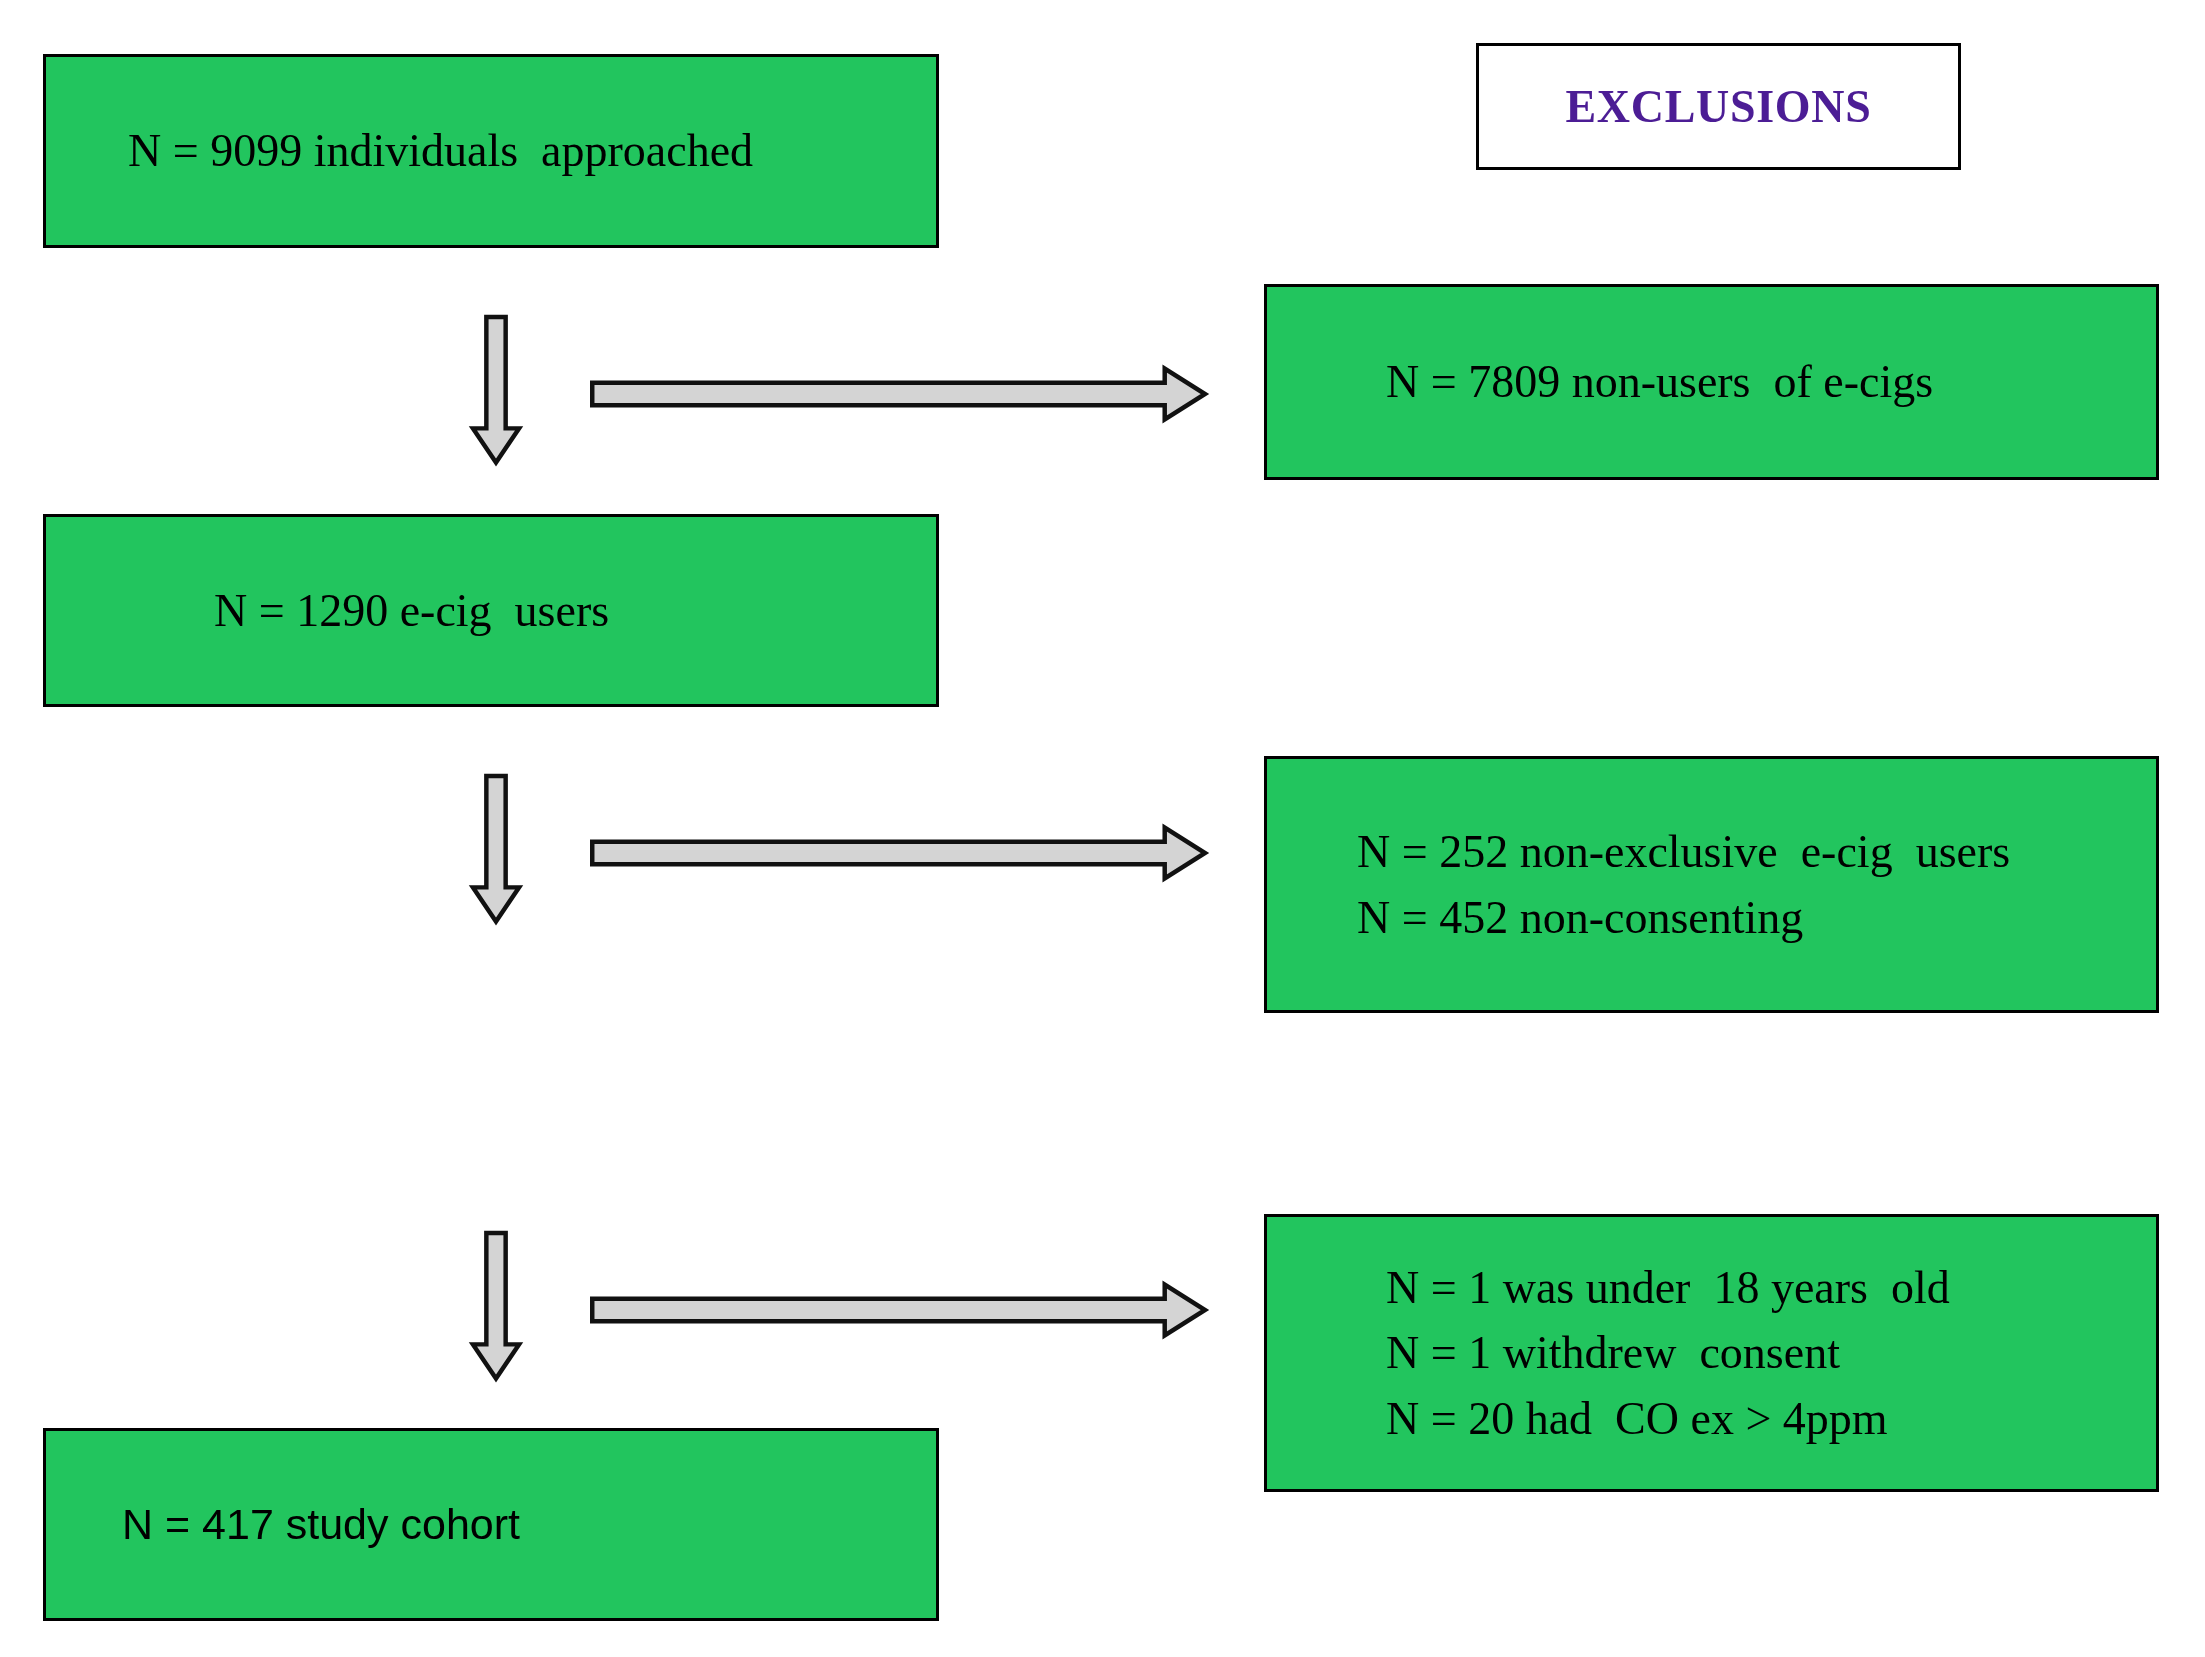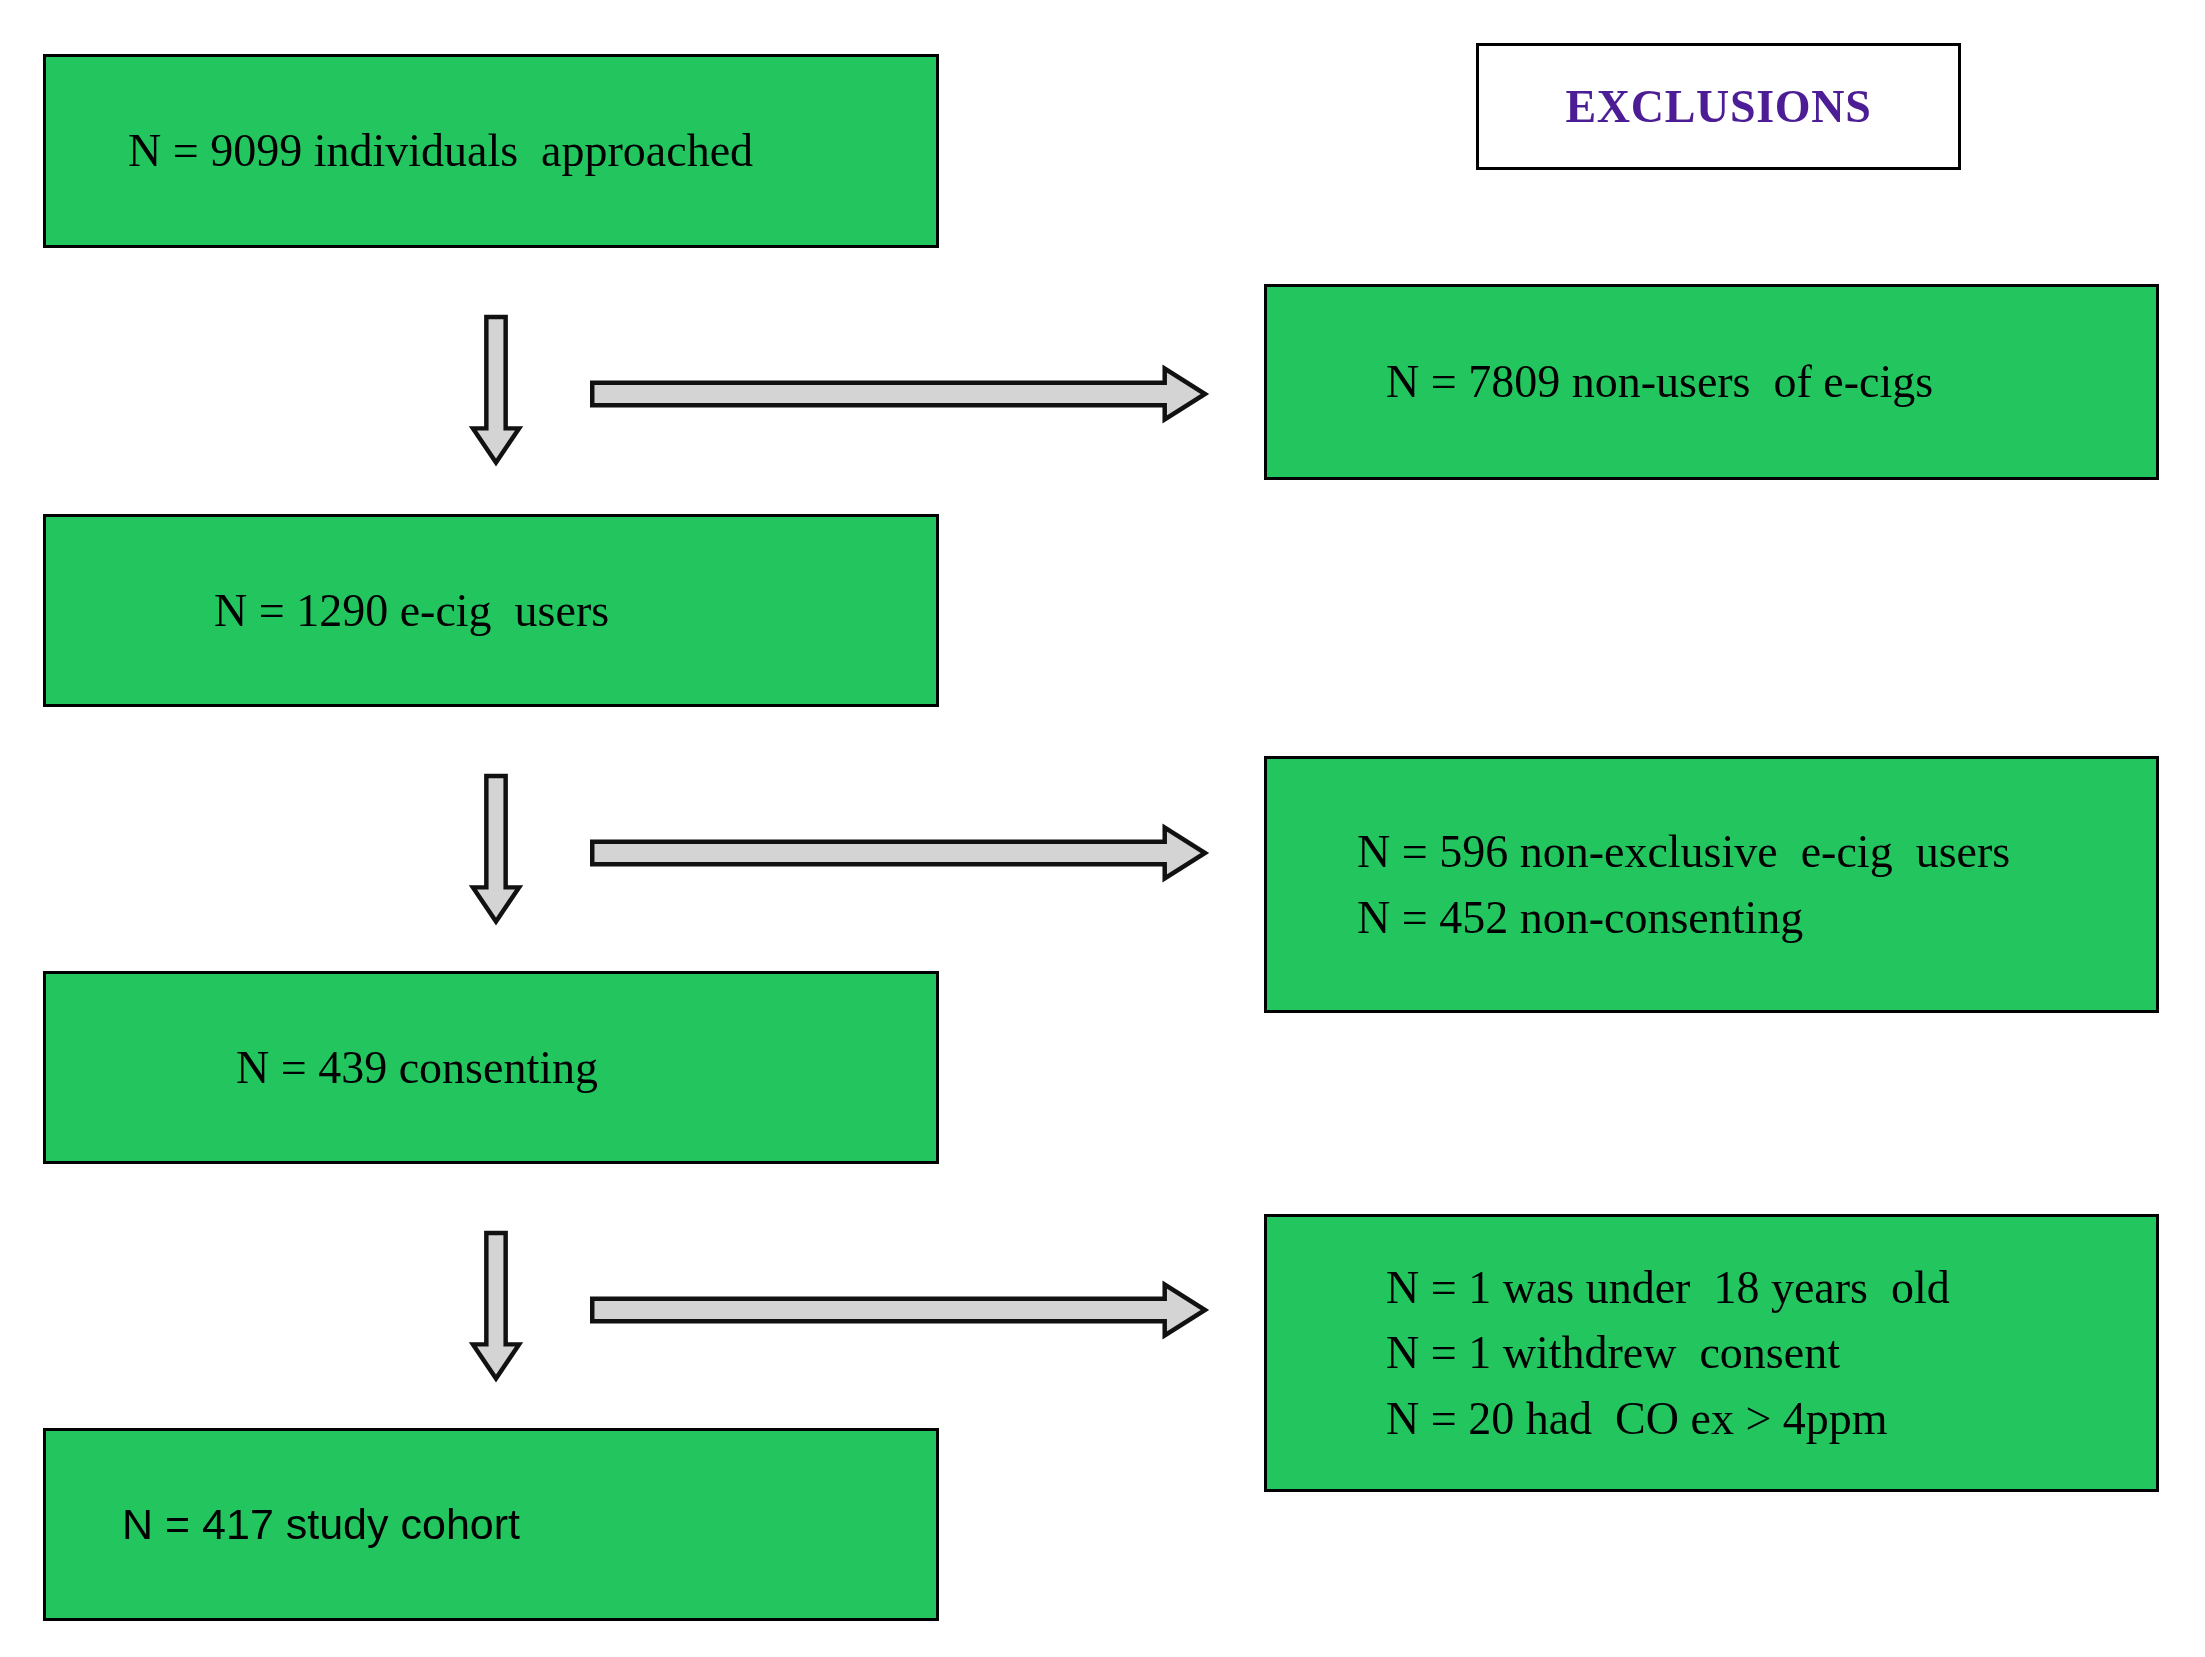--- a/index.html
+++ b/index.html
@@ -83,38 +83,35 @@
 <div id="canvas">
 
   <div class="box flow-box" style="left:43px; top:54px; width:896px; height:194px;">
     <div class="line">N = 9099 individuals  approached</div>
   </div>
 
   <div class="box flow-box indent-wide" style="left:43px; top:514px; width:896px; height:193px;">
     <div class="line">N = 1290 e-cig  users</div>
   </div>
 
-  <div class="box flow-box indent-mid" style="left:43px; top:971px; width:896px; height:193px;">
-    <div class="line">N = 439 consenting</div>
-  </div>
 
   <div class="box flow-box sans" style="left:43px; top:1428px; width:896px; height:193px;">
     <div class="line">N = 417 study cohort</div>
   </div>
 
   <div class="excl-title" style="left:1476px; top:43px; width:485px; height:127px;">
     <div class="line">EXCLUSIONS</div>
   </div>
 
   <div class="box excl-box pad-wide" style="left:1264px; top:284px; width:895px; height:196px;">
     <div class="line">N = 7809 non-users  of e-cigs</div>
   </div>
 
   <div class="box excl-box" style="left:1264px; top:756px; width:895px; height:257px;">
-    <div class="line">N = 596 non-exclusive  e-cig  users</div>
+    <div class="line">N = 252 non-exclusive  e-cig  users</div>
     <div class="line">N = 452 non-consenting</div>
   </div>
 
   <div class="box excl-box pad-wide" style="left:1264px; top:1214px; width:895px; height:278px;">
     <div class="line">N = 1 was under  18 years  old</div>
     <div class="line">N = 1 withdrew  consent</div>
     <div class="line">N = 20 had  CO ex &gt; 4ppm</div>
   </div>
 
   <div class="arrow" style="left:470px; top:315px; width:52px; height:151px;">

